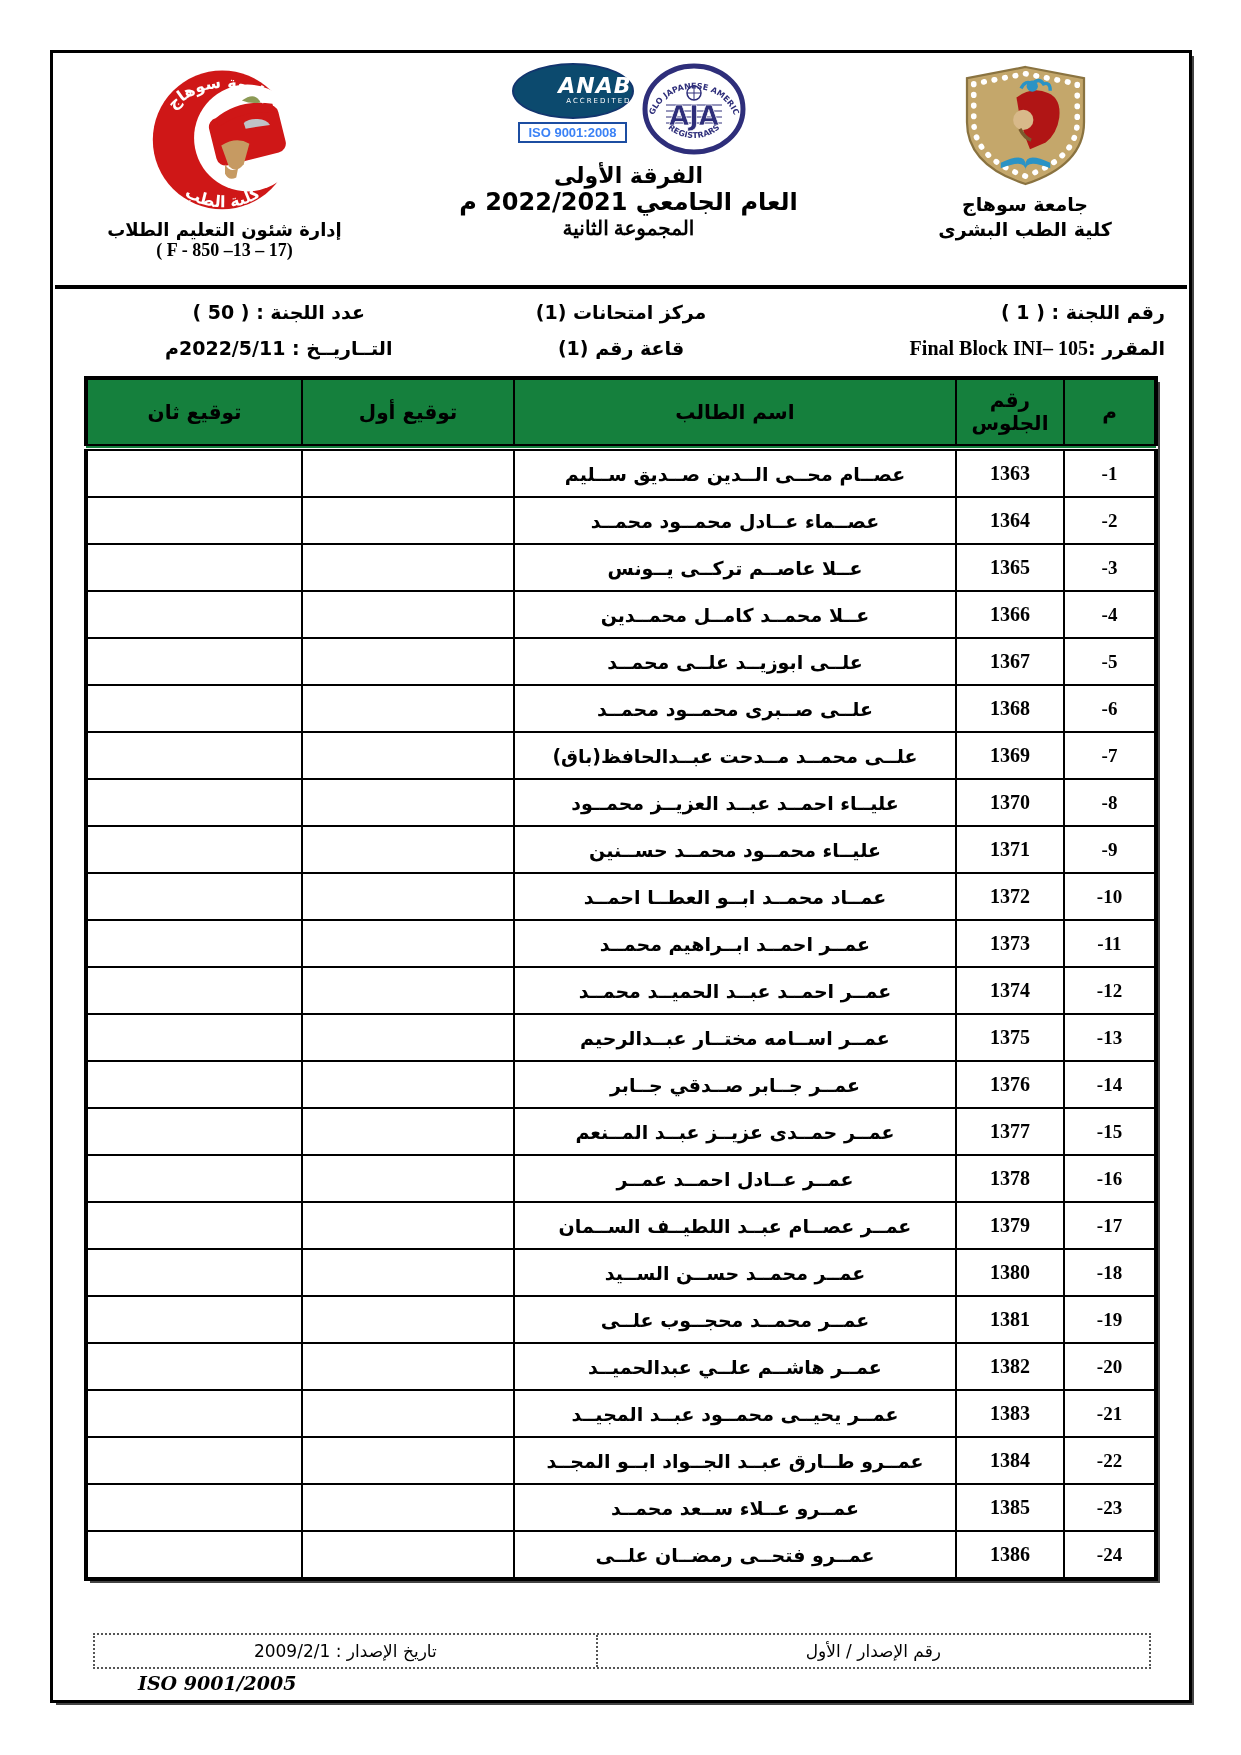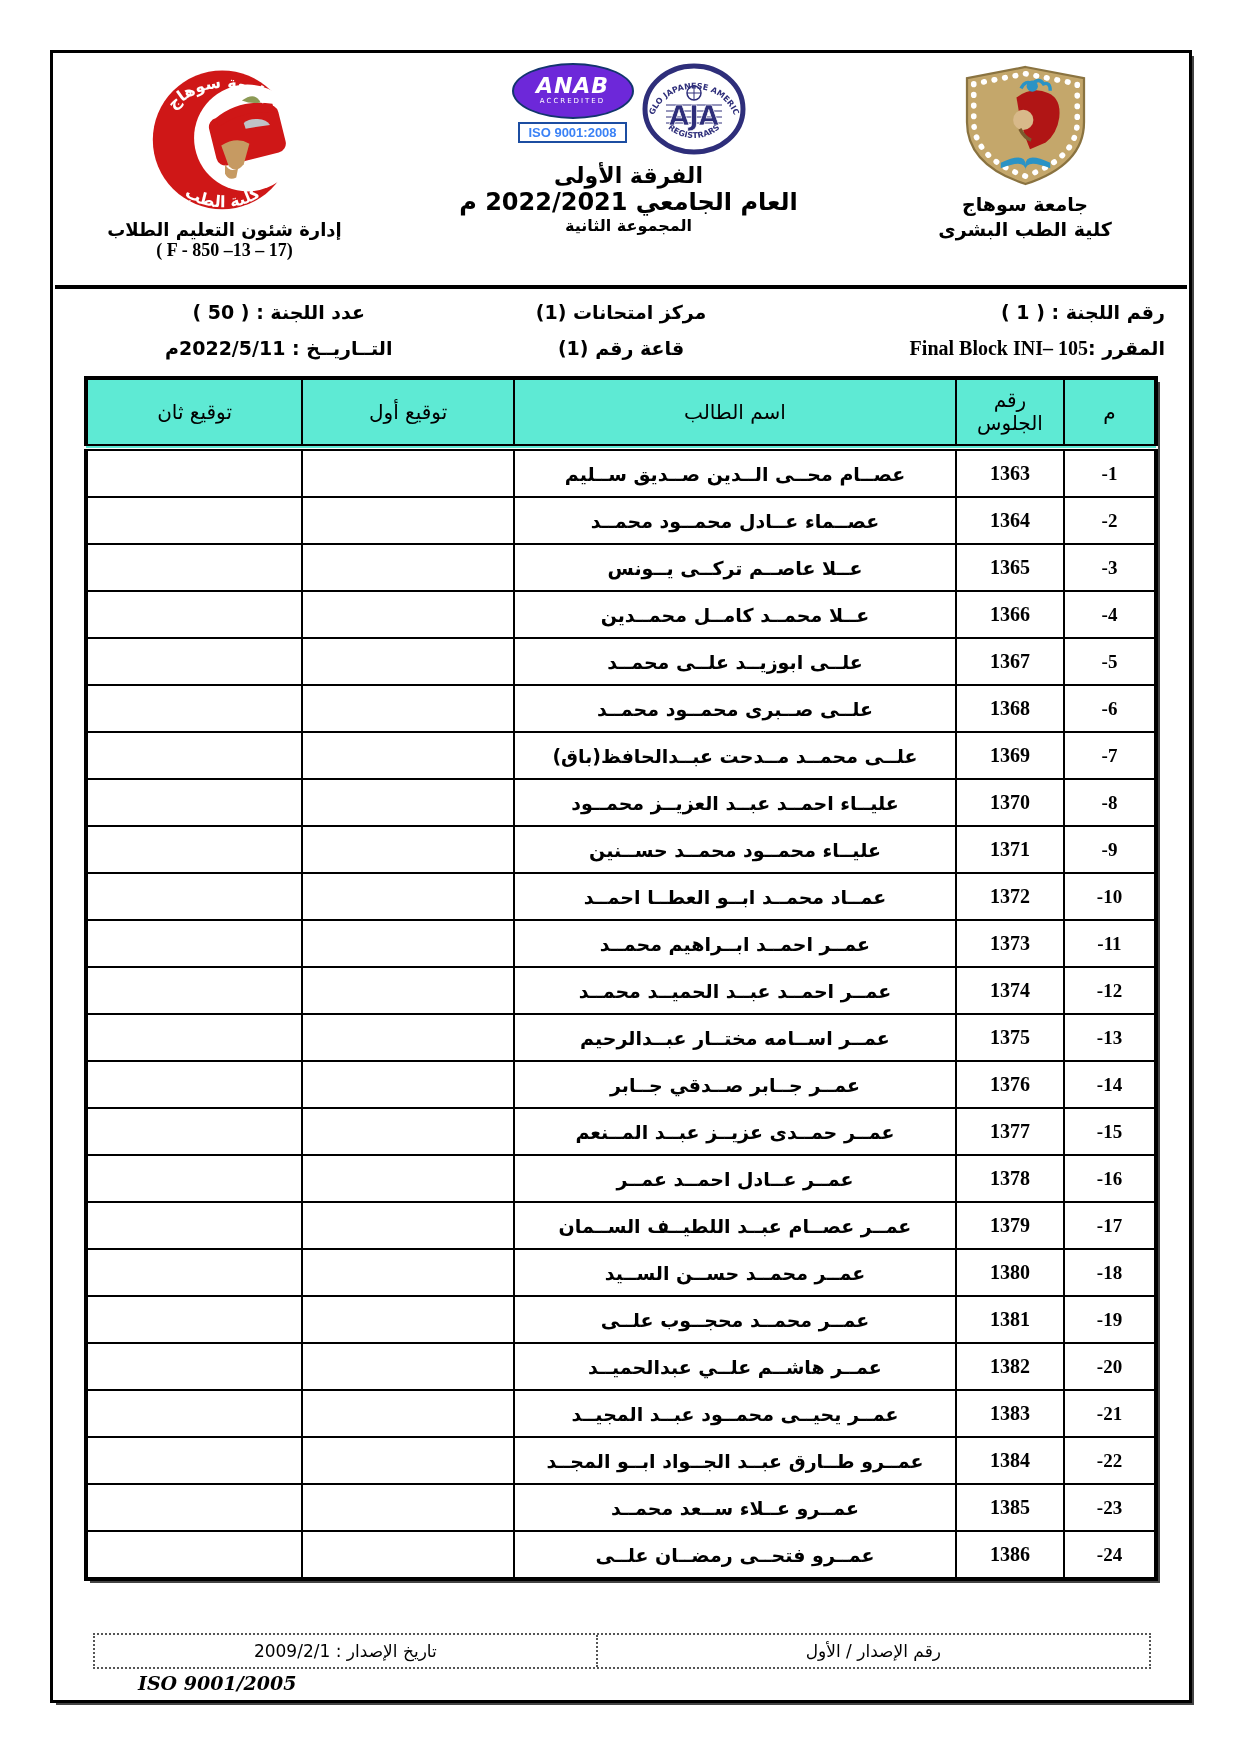--- a/index.html
+++ b/index.html
@@ -10,41 +10,41 @@
   .header{display:flex;flex-direction:row;padding:10px 14px 0 14px;height:222px;direction:rtl;}
   .h-col{text-align:center;}
   .h-right{width:300px;}
   .h-center{flex:1;}
   .h-left{width:315px;}
   .org-line{font-weight:bold;font-size:19px;line-height:1.3;}
   .dept-line{font-weight:bold;font-size:18px;margin-top:2px;text-align:center;}
   .form-code{font-weight:bold;font-size:18px;font-family:"Liberation Serif",serif;direction:ltr;unicode-bidi:isolate;}
   .center-l1{font-weight:bold;font-size:22px;margin-top:4px;}
   .center-l2{font-weight:bold;font-size:24px;}
-  .center-l3{font-weight:bold;font-size:16px;}
+  .center-l3{font-weight:bold;font-size:20px;font-family:Liberation Serif, serif;}
   .logo-row{display:flex;direction:ltr;justify-content:center;align-items:flex-start;gap:8px;height:96px;}
   .anab-stack{display:flex;flex-direction:column;align-items:center;}
-  .anab-oval{width:118px;height:52px;background:#6d28d9;border-radius:50%;display:flex;flex-direction:column;
-             align-items:center;justify-content:center;border:2px solid #12356e;}
+  .anab-oval{width:118px;height:52px;background:#0c4a6e;border-radius:50%;display:flex;flex-direction:column;
+             align-items:flex-end;justify-content:center;border:2px solid #12356e;}
   .anab-word{color:#fff;font-weight:bold;font-style:italic;font-size:22px;letter-spacing:1px;line-height:1;}
   .anab-sub{color:#fff;font-size:7px;letter-spacing:2px;line-height:1.4;}
   .iso-box{margin-top:3px;border:2px solid #1c4da1;padding:1px 8px;font-weight:bold;font-size:13px;color:#3b82f6;
            font-family:"Liberation Sans",sans-serif;direction:ltr;}
   
   .rule{border:none;border-top:4px solid #000;margin:0 2px;}
   
   .info{direction:rtl;display:grid;grid-template-columns:38% 24% 38%;padding:12px 16px 6px 16px;row-gap:14px;
         font-weight:bold;font-size:19px;}
   .info .r{text-align:right;padding-right:8px;}
   .info .c{text-align:center;}
   .course-en{font-family:"Liberation Serif",serif;direction:ltr;unicode-bidi:isolate;font-size:20px;}
   
   table.students{direction:rtl;width:1074px;margin:10px auto 0 auto;border-collapse:collapse;border:4px solid #000;
                  box-shadow:4px 4px 0 -2px #444;}
-  table.students th{background:#5eead4;border:2px solid #000;border-bottom:7px double #000;font-weight:normal;
+  table.students th{background:#15803d;border:2px solid #000;border-bottom:7px double #000;font-weight:bold;
                     font-size:20px;height:64px;padding:0 4px;}
   table.students td{border:2px solid #000;height:45px;text-align:center;font-weight:bold;padding:0 4px;}
   th.seat-h{font-size:18px;line-height:1.15;}
   col.c-idx{width:8.6%;}  col.c-seat{width:10.1%;} col.c-name{width:41.3%;}
   col.c-sig1{width:19.8%;} col.c-sig2{width:20.2%;}
   td.idx{font-family:"Liberation Serif",serif;font-size:19px;direction:ltr;}
   td.seat{font-family:"Liberation Serif",serif;font-size:20px;direction:ltr;}
   td.name{font-size:19px;}
   
   .footer{position:absolute;left:40px;right:38px;bottom:6px;}

